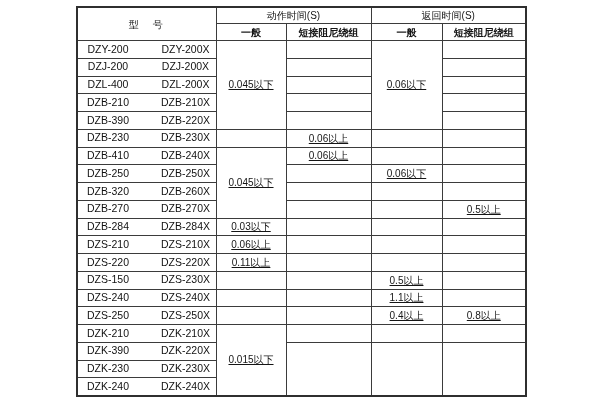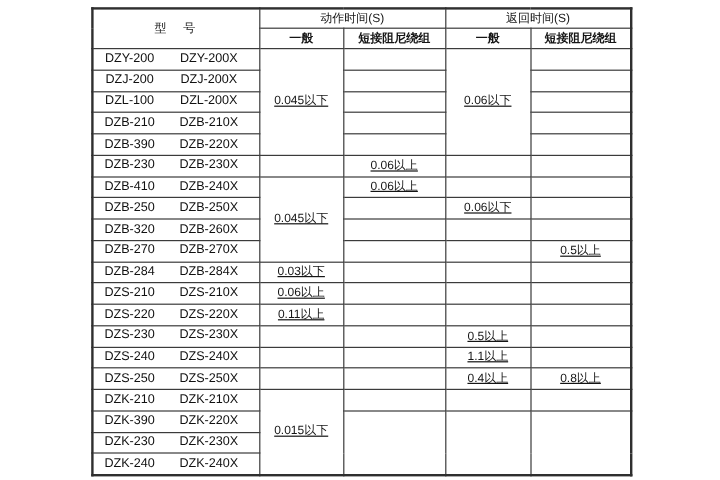--- a/index.html
+++ b/index.html
@@ -38,21 +38,21 @@
     color: #151515;
     line-height: 1.1;
     overflow: hidden;
     white-space: nowrap;
   }
   .spec-table thead tr.h1 th { height: 15px; }
   .spec-table thead tr.h2 th { height: 16px; font-weight: bold; }
   .spec-table tbody tr { height: 17.75px; }
   .model-wrap {
     display: flex;
-    justify-content: flex-start;
+    justify-content: space-between;
     align-items: center;
     gap: 6px;
   }
   .model-text {
     display: inline-block;
     width: 60px;
     text-align: center;
     font-size: 10.5px;
     color: #111111;
   }
@@ -103,21 +103,21 @@
               <span class="model-text">DZJ-200</span>
               <span class="model-text">DZJ-200X</span>
             </div>
           </td>
           <td rowspan="1" class="value-cell"></td>
           <td rowspan="1" class="value-cell"></td>
         </tr>
         <tr>
           <td>
             <div class="model-wrap">
-              <span class="model-text">DZL-100</span>
+              <span class="model-text">DZL-400</span>
               <span class="model-text">DZL-200X</span>
             </div>
           </td>
           <td rowspan="1" class="value-cell"></td>
           <td rowspan="1" class="value-cell"></td>
         </tr>
         <tr>
           <td>
             <div class="model-wrap">
               <span class="model-text">DZB-210</span>
@@ -226,21 +226,21 @@
             </div>
           </td>
           <td rowspan="1" class="value-cell">0.11以上</td>
           <td rowspan="1" class="value-cell"></td>
           <td rowspan="1" class="value-cell"></td>
           <td rowspan="1" class="value-cell"></td>
         </tr>
         <tr>
           <td>
             <div class="model-wrap">
-              <span class="model-text">DZS-230</span>
+              <span class="model-text">DZS-150</span>
               <span class="model-text">DZS-230X</span>
             </div>
           </td>
           <td rowspan="1" class="value-cell"></td>
           <td rowspan="1" class="value-cell"></td>
           <td rowspan="1" class="value-cell">0.5以上</td>
           <td rowspan="1" class="value-cell"></td>
         </tr>
         <tr>
           <td>

